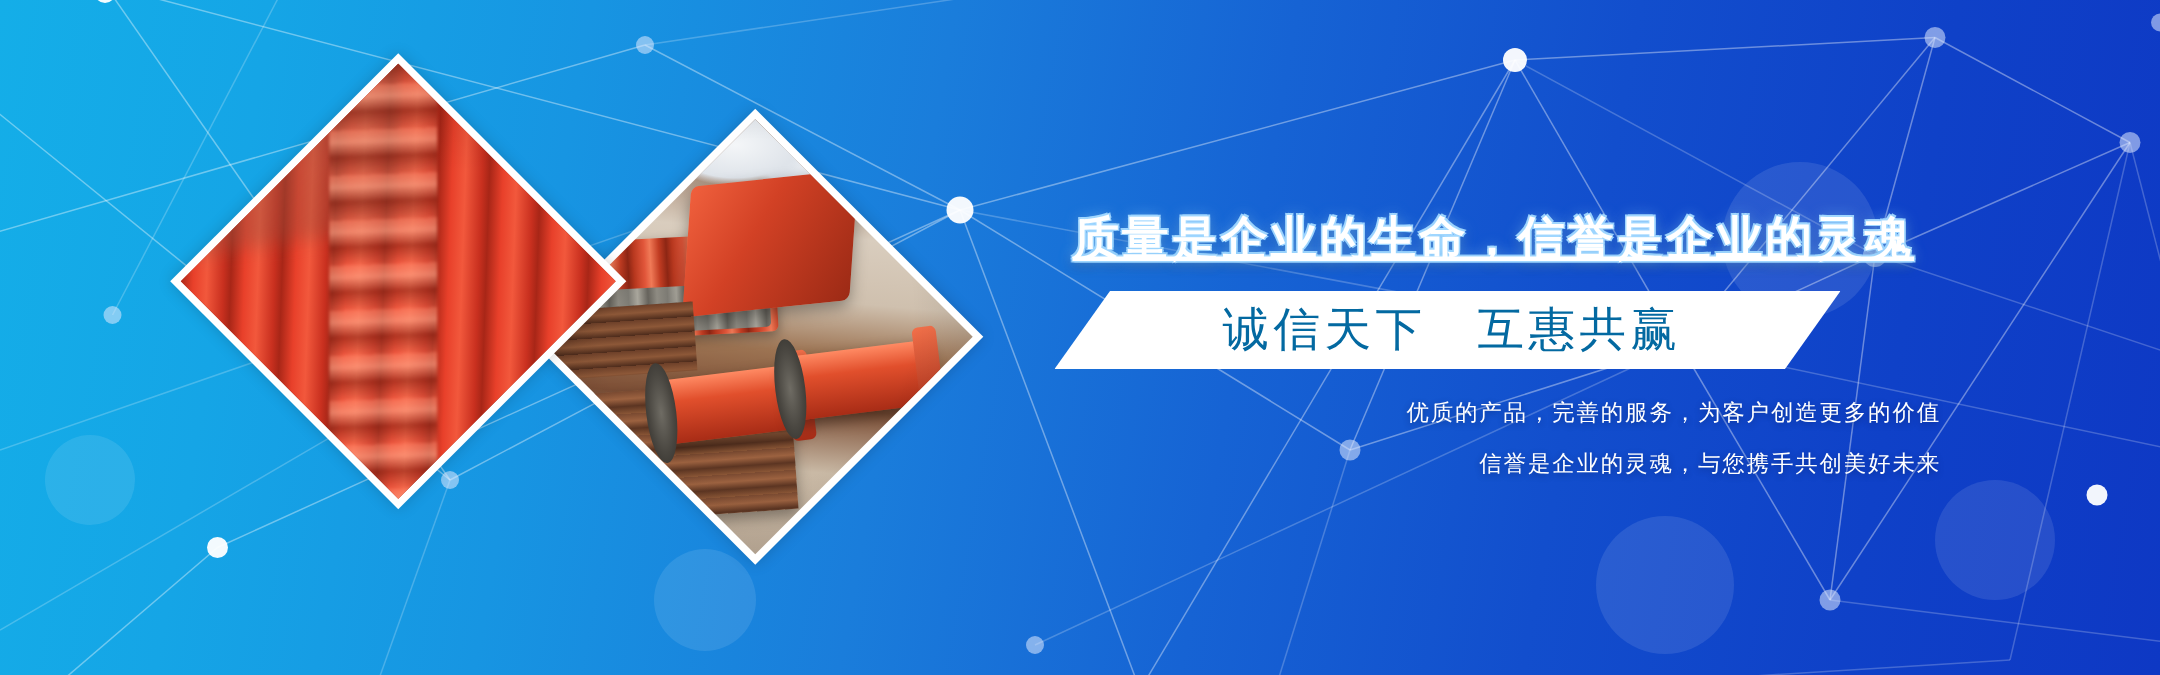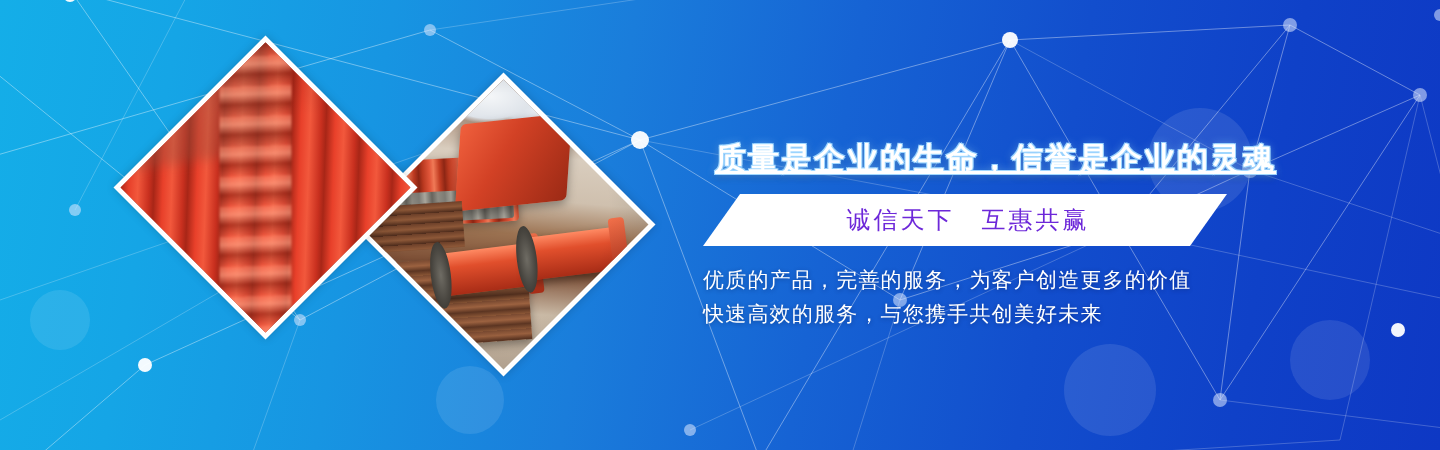--- a/index.html
+++ b/index.html
@@ -242,34 +242,34 @@
     width: 524px;
     height: 52px;
     background: #ffffff;
     clip-path: polygon(37px 0, 100% 0, calc(100% - 37px) 100%, 0 100%);
     box-shadow: 0 2px 10px rgba(0,20,70,0.22);
     display: flex;
     align-items: center;
     justify-content: center;
   }
   #ribbon-text {
-    color: #6d28d9;
-    font-size: 24px;
+    color: #0369a1;
+    font-size: 31px;
     letter-spacing: 3px;
     white-space: nowrap;
     padding-left: 6px;
   }
 
   .sub-line {
     position: absolute;
-    left: 703px;
+    left: 754px;
     width: 540px;
-    text-align: left;
+    text-align: right;
     color: #ffffff;
-    font-size: 21px;
+    font-size: 15px;
     letter-spacing: 1.2px;
     white-space: nowrap;
     text-shadow: 0 1px 4px rgba(0,25,80,0.45);
   }
   #sub-1 { top: 266px; }
   #sub-2 { top: 300px; }
 </style>
 </head>
 <body>
 
@@ -367,15 +367,15 @@
     </div>
   </div>
 
   <div id="headline">质量是企业的生命，信誉是企业的灵魂</div>
 
   <div id="ribbon">
     <span id="ribbon-text">诚信天下　互惠共赢</span>
   </div>
 
   <div id="sub-1" class="sub-line">优质的产品，完善的服务，为客户创造更多的价值</div>
-  <div id="sub-2" class="sub-line">快速高效的服务，与您携手共创美好未来</div>
+  <div id="sub-2" class="sub-line">信誉是企业的灵魂，与您携手共创美好未来</div>
 
 </div>
 
 </body></html>

